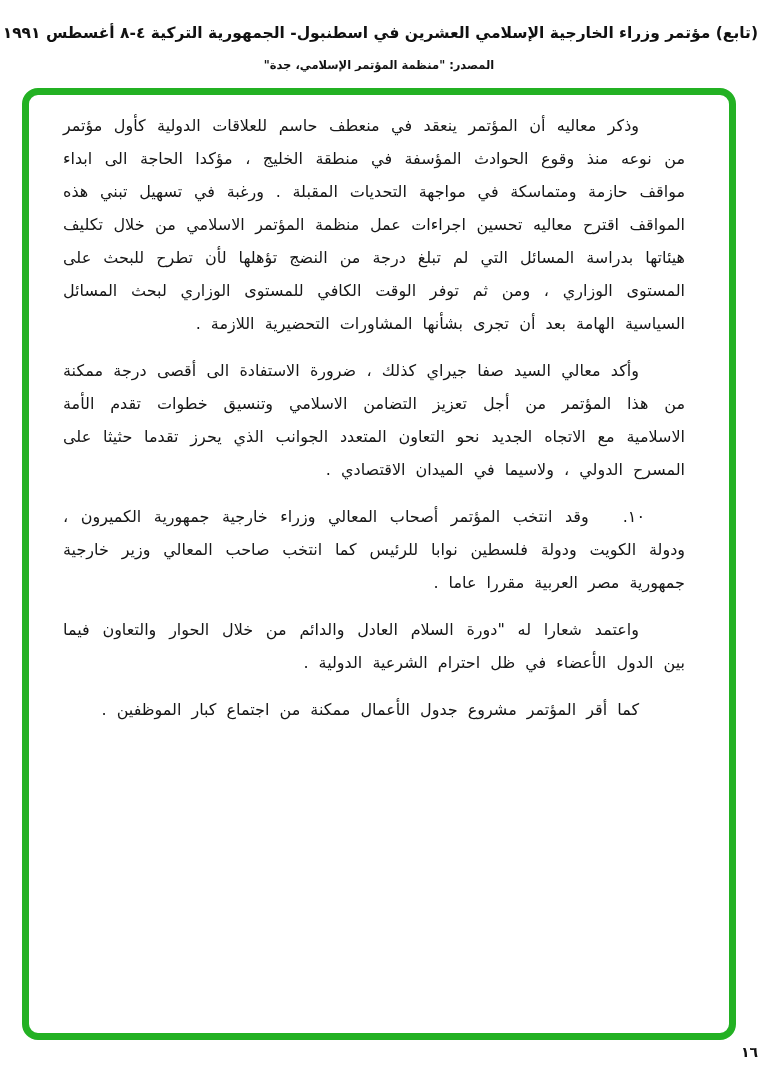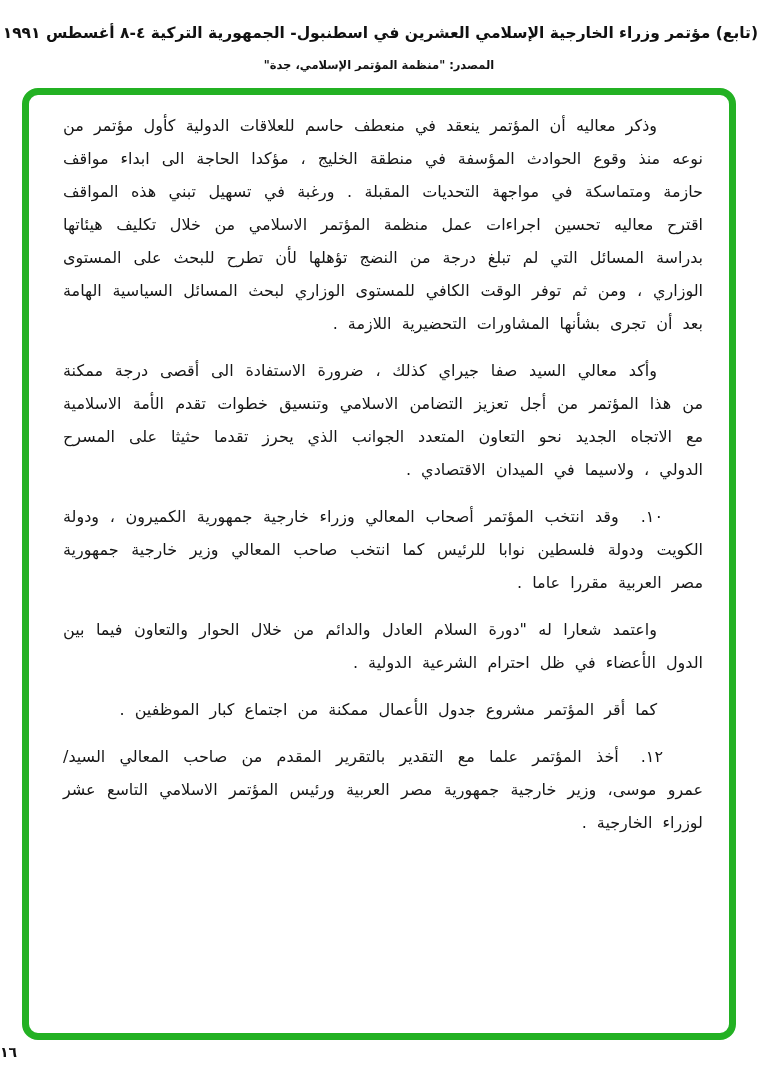--- a/index.html
+++ b/index.html
@@ -13,52 +13,51 @@
     font-size:15.5px; font-weight:bold; color:#111;
   }
   .header-source {
     position:absolute; top:58px; left:0; width:100%;
     text-align:center; direction:rtl;
     font-size:11.5px; font-weight:bold; color:#111;
   }
   .doc-frame {
     position:absolute; top:88px; left:22px; width:714px; height:952px;
     box-sizing:border-box; border:7px solid #23b123; border-radius:16px;
-    background:#ffffff; padding:14px 26px 10px 34px;
+    background:#ffffff; padding:14px 44px 10px 34px;
     direction:rtl; overflow:hidden;
   }
   .para {
     margin:0 0 14px 0;
     font-size:16px; line-height:33px;
     letter-spacing:1.5px; word-spacing:5px;
     text-align:justify; text-indent:46px; color:#161616;
   }
   .para.numbered { text-indent:40px; }
-  .para .num { margin-left:22px; }
+  .para .num { margin-left:34px; }
   .footer-page {
     position:absolute; top:1044px; left:0; width:100%;
-    text-align:left; font-size:14px; font-weight:bold; color:#111;
+    text-align:right; font-size:14px; font-weight:bold; color:#111;
     direction:rtl;
   }
 </style>
 </head>
 <body>
 
 <div class="page">
 
   <div class="header-title">(تابع) مؤتمر وزراء الخارجية الإسلامي العشرين في اسطنبول- الجمهورية التركية ٤-٨ أغسطس ١٩٩١ البيان الختامي</div>
 
   <div class="header-source">المصدر: "منظمة المؤتمر الإسلامي، جدة"</div>
 
   <div class="doc-frame" style="border-color: rgb(35, 177, 35);">
     <div id="doc-body">
         <p class="para"><span>وذكر معاليه أن المؤتمر ينعقد في منعطف حاسم للعلاقات الدولية كأول مؤتمر من نوعه منذ وقوع الحوادث المؤسفة في منطقة الخليج ، مؤكدا الحاجة الى ابداء مواقف حازمة ومتماسكة في مواجهة التحديات المقبلة . ورغبة في تسهيل تبني هذه المواقف اقترح معاليه تحسين اجراءات عمل منظمة المؤتمر الاسلامي من خلال تكليف هيئاتها بدراسة المسائل التي لم تبلغ درجة من النضج تؤهلها لأن تطرح للبحث على المستوى الوزاري ، ومن ثم توفر الوقت الكافي للمستوى الوزاري لبحث المسائل السياسية الهامة بعد أن تجرى بشأنها المشاورات التحضيرية اللازمة .</span></p>
         <p class="para"><span>وأكد معالي السيد صفا جيراي كذلك ، ضرورة الاستفادة الى أقصى درجة ممكنة من هذا المؤتمر من أجل تعزيز التضامن الاسلامي وتنسيق خطوات تقدم الأمة الاسلامية مع الاتجاه الجديد نحو التعاون المتعدد الجوانب الذي يحرز تقدما حثيثا على المسرح الدولي ، ولاسيما في الميدان الاقتصادي .</span></p>
         <p class="para numbered"><span class="num">١٠.</span><span>وقد انتخب المؤتمر أصحاب المعالي وزراء خارجية جمهورية الكميرون ، ودولة الكويت ودولة فلسطين نوابا للرئيس كما انتخب صاحب المعالي وزير خارجية جمهورية مصر العربية مقررا عاما .</span></p>
         <p class="para"><span>واعتمد شعارا له "دورة السلام العادل والدائم من خلال الحوار والتعاون فيما بين الدول الأعضاء في ظل احترام الشرعية الدولية .</span></p>
         <p class="para"><span>كما أقر المؤتمر مشروع جدول الأعمال ممكنة من اجتماع كبار الموظفين .</span></p>
-        <p class="para numbered"><span class="num">١٢.</span><span>أخذ المؤتمر علما مع التقدير بالتقرير المقدم من صاحب المعالي السيد/ عمرو موسى، وزير خارجية جمهورية مصر العربية ورئيس المؤتمر الاسلامي التاسع عشر لوزراء الخارجية .</span></p>
       </div>
   </div>
 
   <div class="footer-page">١٦</div>
 
 </div>
 
 </body></html>

